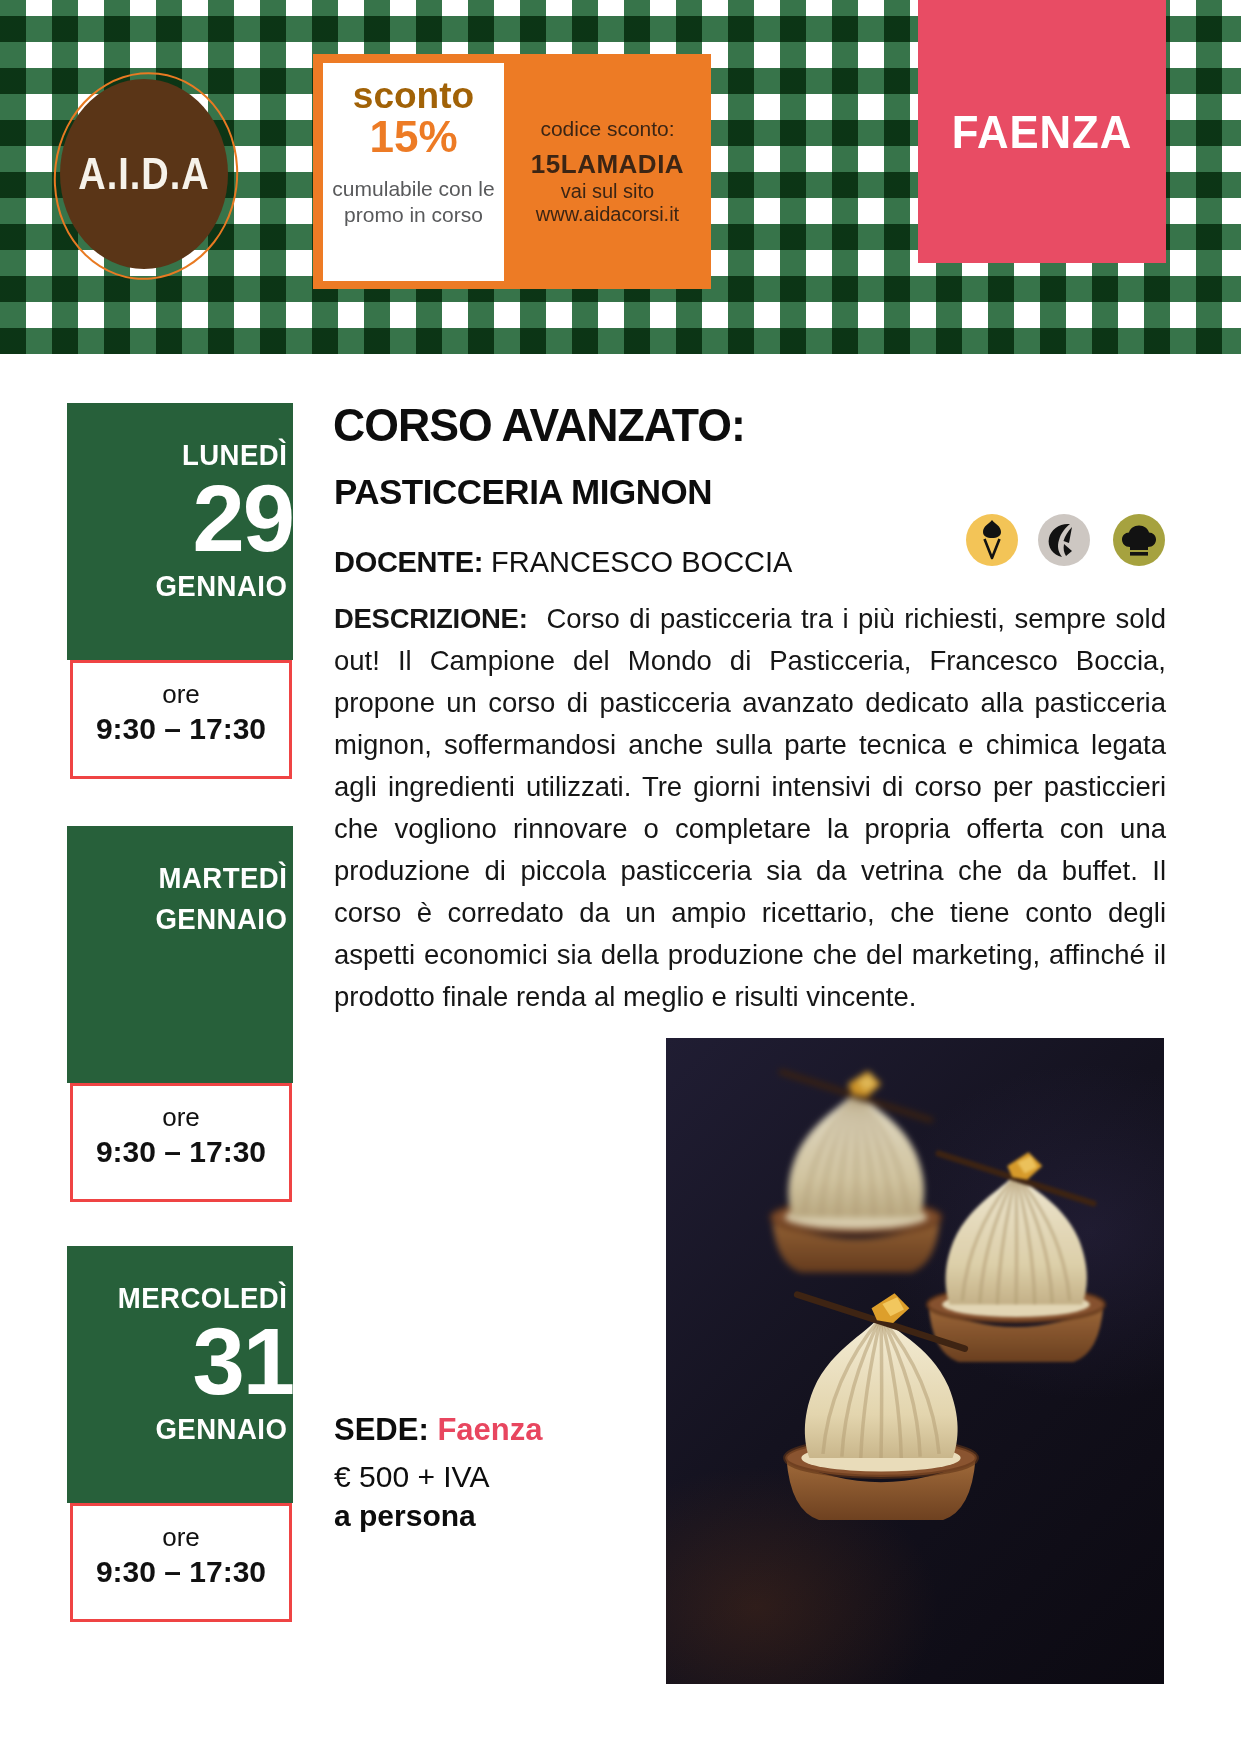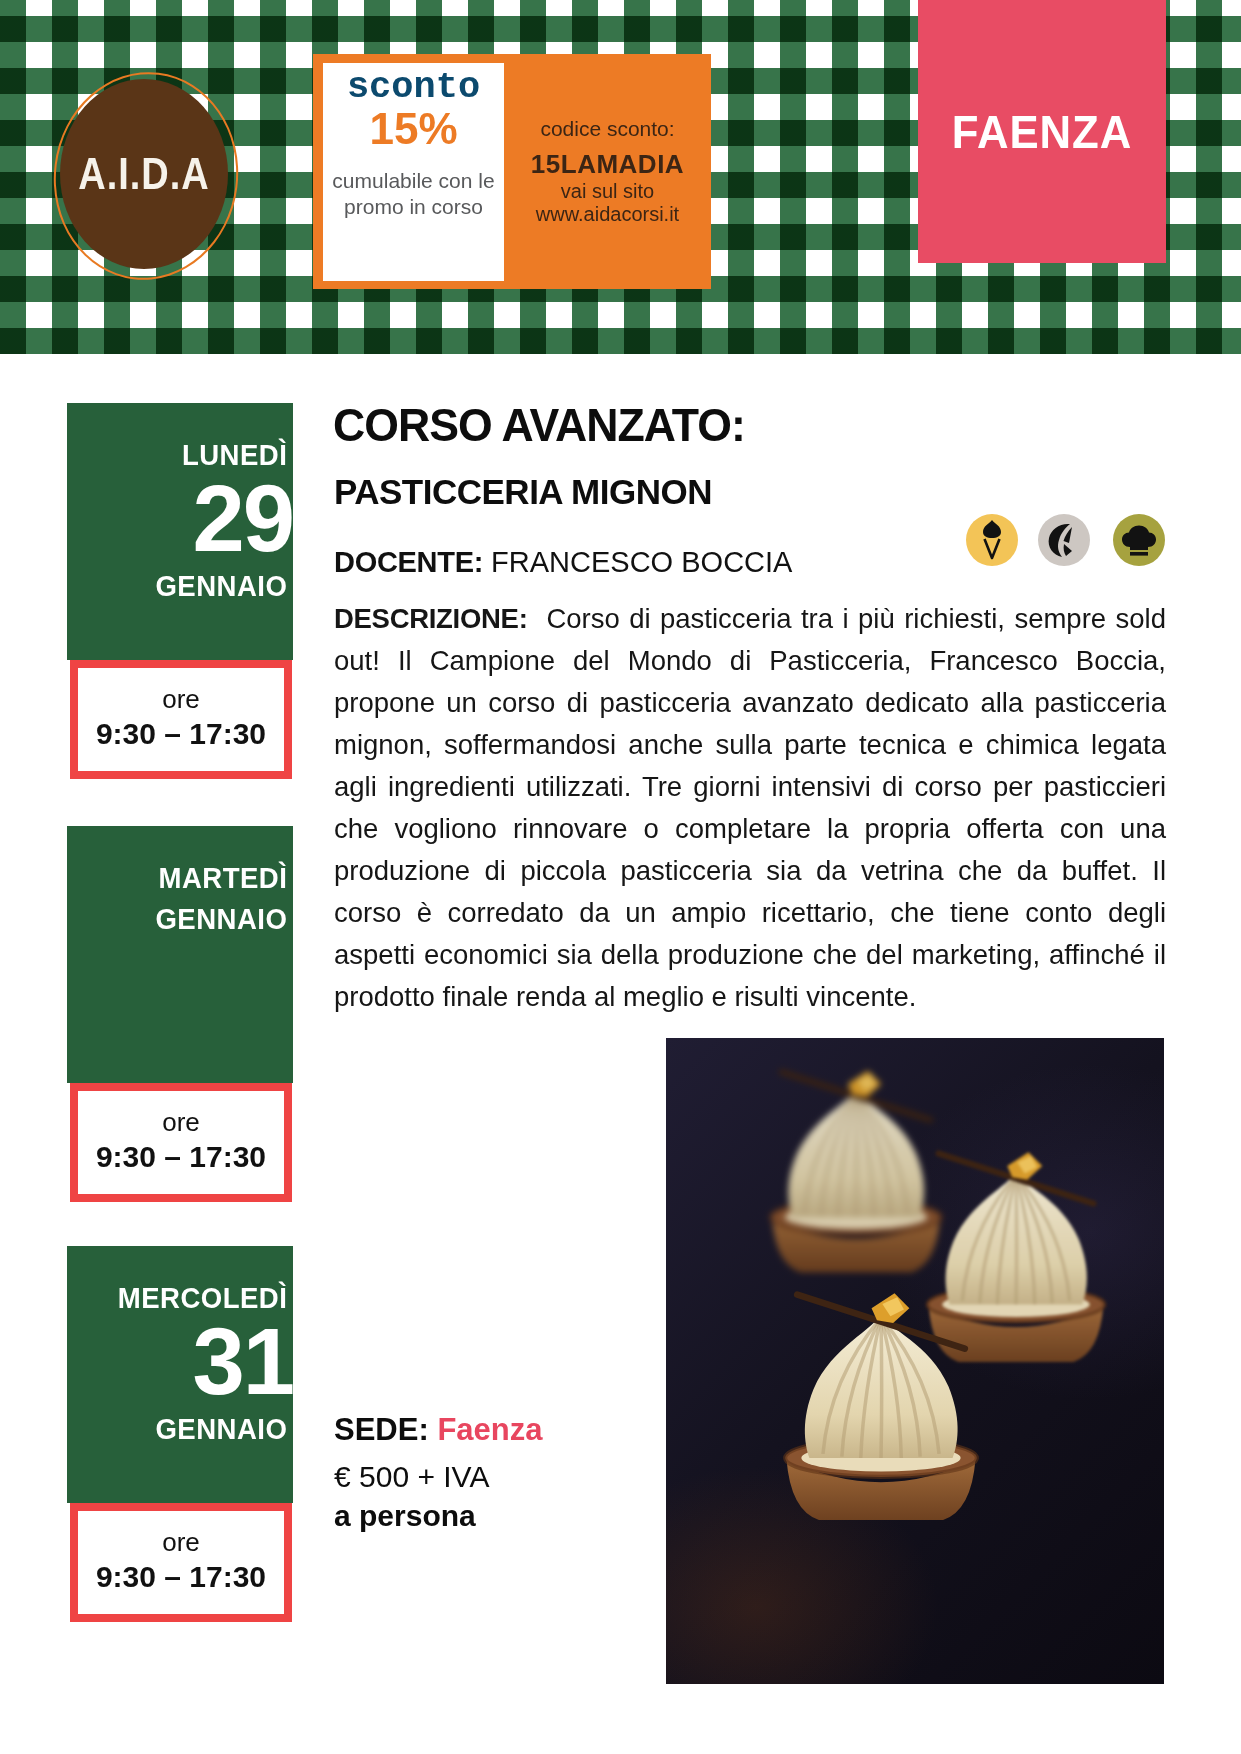--- a/index.html
+++ b/index.html
@@ -19,21 +19,21 @@
     border-radius:50%;transform:rotate(7deg);}
   .logo-circle{position:absolute;left:60px;top:79px;width:168px;height:190px;background:#5a3517;
     border-radius:50%;display:flex;align-items:center;justify-content:center;}
   .logo-circle span{color:#f6f2ea;font-weight:bold;font-size:38px;letter-spacing:1px;
     transform:scaleY(1.15);}
 
   
   .promo{position:absolute;left:313px;top:54px;width:398px;height:235px;background:#ed7b25;}
   .promo-white{position:absolute;left:10px;top:9px;width:181px;height:218px;background:#fff;
     display:flex;flex-direction:column;align-items:center;text-align:center;}
-  .sconto1{color:#0c4a6e;font-weight:bold;font-size:37px;margin-top:6px;line-height:1.0;font-family:Liberation Mono, monospace;}
+  .sconto1{color:#a16207;font-weight:bold;font-size:37px;margin-top:14px;line-height:1.0;}
   .sconto2{color:#ed7b25;font-weight:bold;font-size:44px;line-height:1.05;}
   .promo-note{color:#58595b;font-size:21px;line-height:26px;margin-top:16px;width:170px;}
   .promo-right{position:absolute;left:191px;top:0;width:207px;height:235px;
     display:flex;flex-direction:column;align-items:center;justify-content:center;text-align:center;
     color:#3c2514;}
   .code-label{font-size:21px;margin-bottom:8px;}
   .code{font-size:26px;font-weight:bold;letter-spacing:.5px;}
   .cta{font-size:20px;line-height:23px;}
 
   
@@ -42,21 +42,21 @@
   .city-badge span{color:#fff;font-weight:bold;font-size:46px;letter-spacing:1px;
     transform:scaleX(.95);}
 
   
   .day-card{position:absolute;left:67px;width:226px;height:257px;background:#27603a;
     color:#fff;text-align:right;}
   .day-name{font-weight:bold;font-size:29px;margin-top:36px;letter-spacing:.5px;transform:scaleX(.95);}
   .day-num{font-weight:bold;font-size:94px;line-height:86px;margin-top:4px;letter-spacing:-2px;}
   .day-month{font-weight:bold;font-size:29px;margin-top:8px;letter-spacing:.5px;transform:scaleX(.95);}
   .time-box{position:absolute;left:70px;width:222px;height:119px;background:#fff;
-    border:8px solid #ef4444;box-sizing:border-box;text-align:center;color:#111;}
+    border:3px solid #ef4444;box-sizing:border-box;text-align:center;color:#111;}
   .time-label{font-size:26px;margin-top:16px;}
   .time-value{font-size:30px;font-weight:bold;margin-top:2px;}
 
   
   .course-title{position:absolute;left:333px;top:398px;font-size:46px;font-weight:bold;
     color:#0d0d0d;letter-spacing:-1px;transform:scaleX(.97);transform-origin:left;}
   .course-subtitle{position:absolute;left:334px;top:472px;font-size:35px;font-weight:bold;
     color:#0d0d0d;letter-spacing:-.5px;}
   .docente-line{position:absolute;left:334px;top:546px;font-size:29px;color:#111;}
   .docente-line b{letter-spacing:-.3px;}

